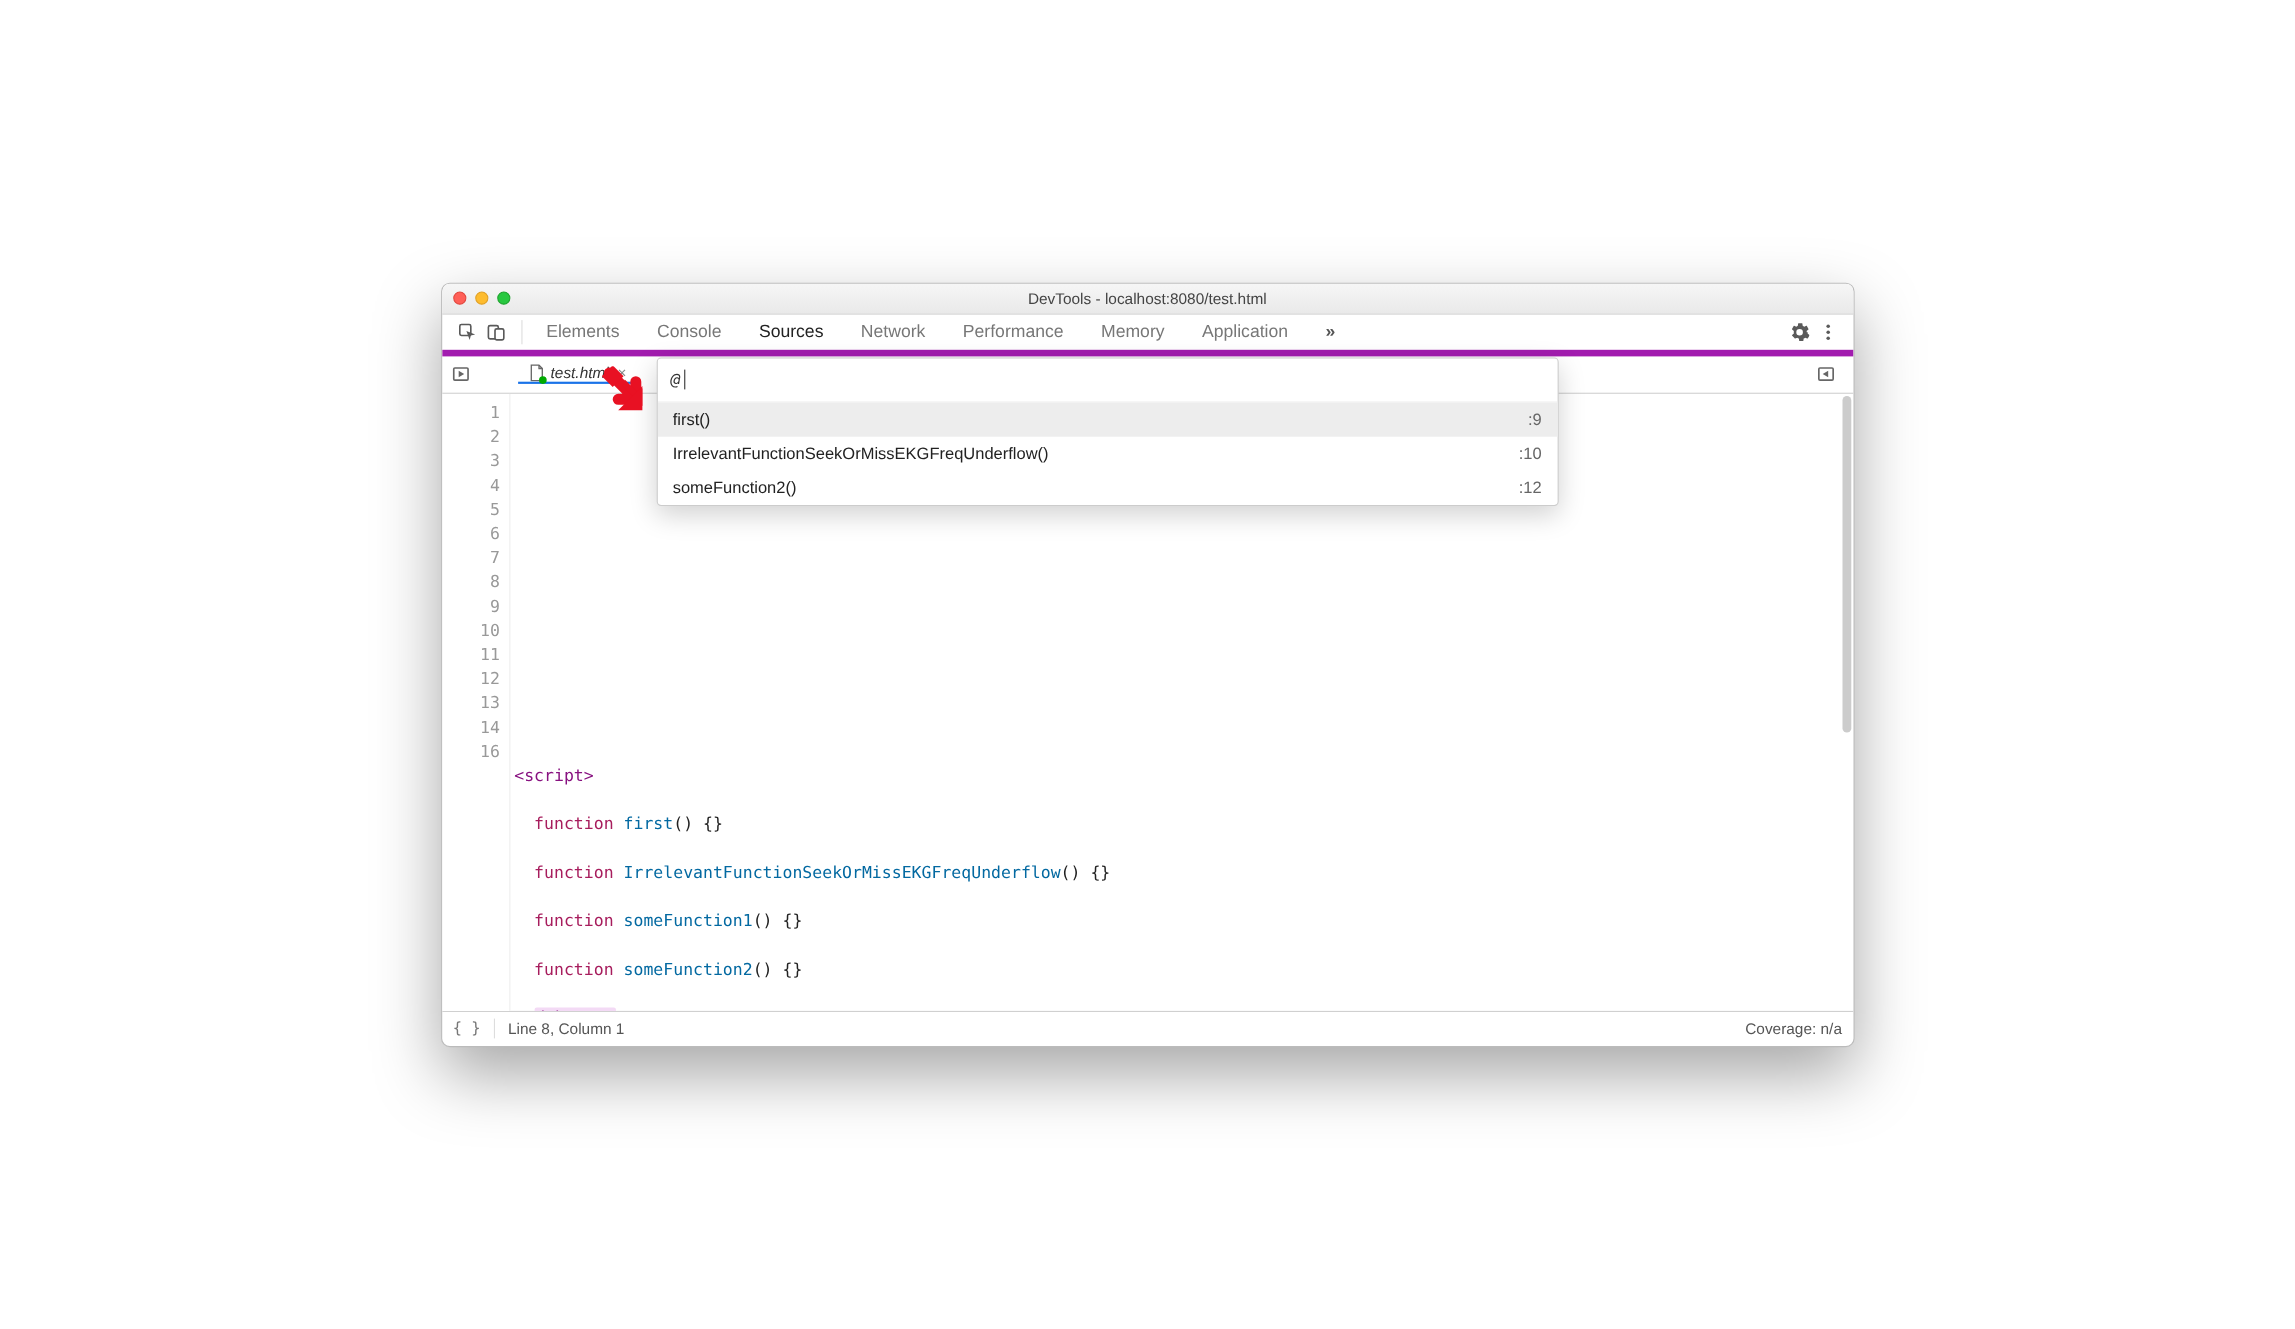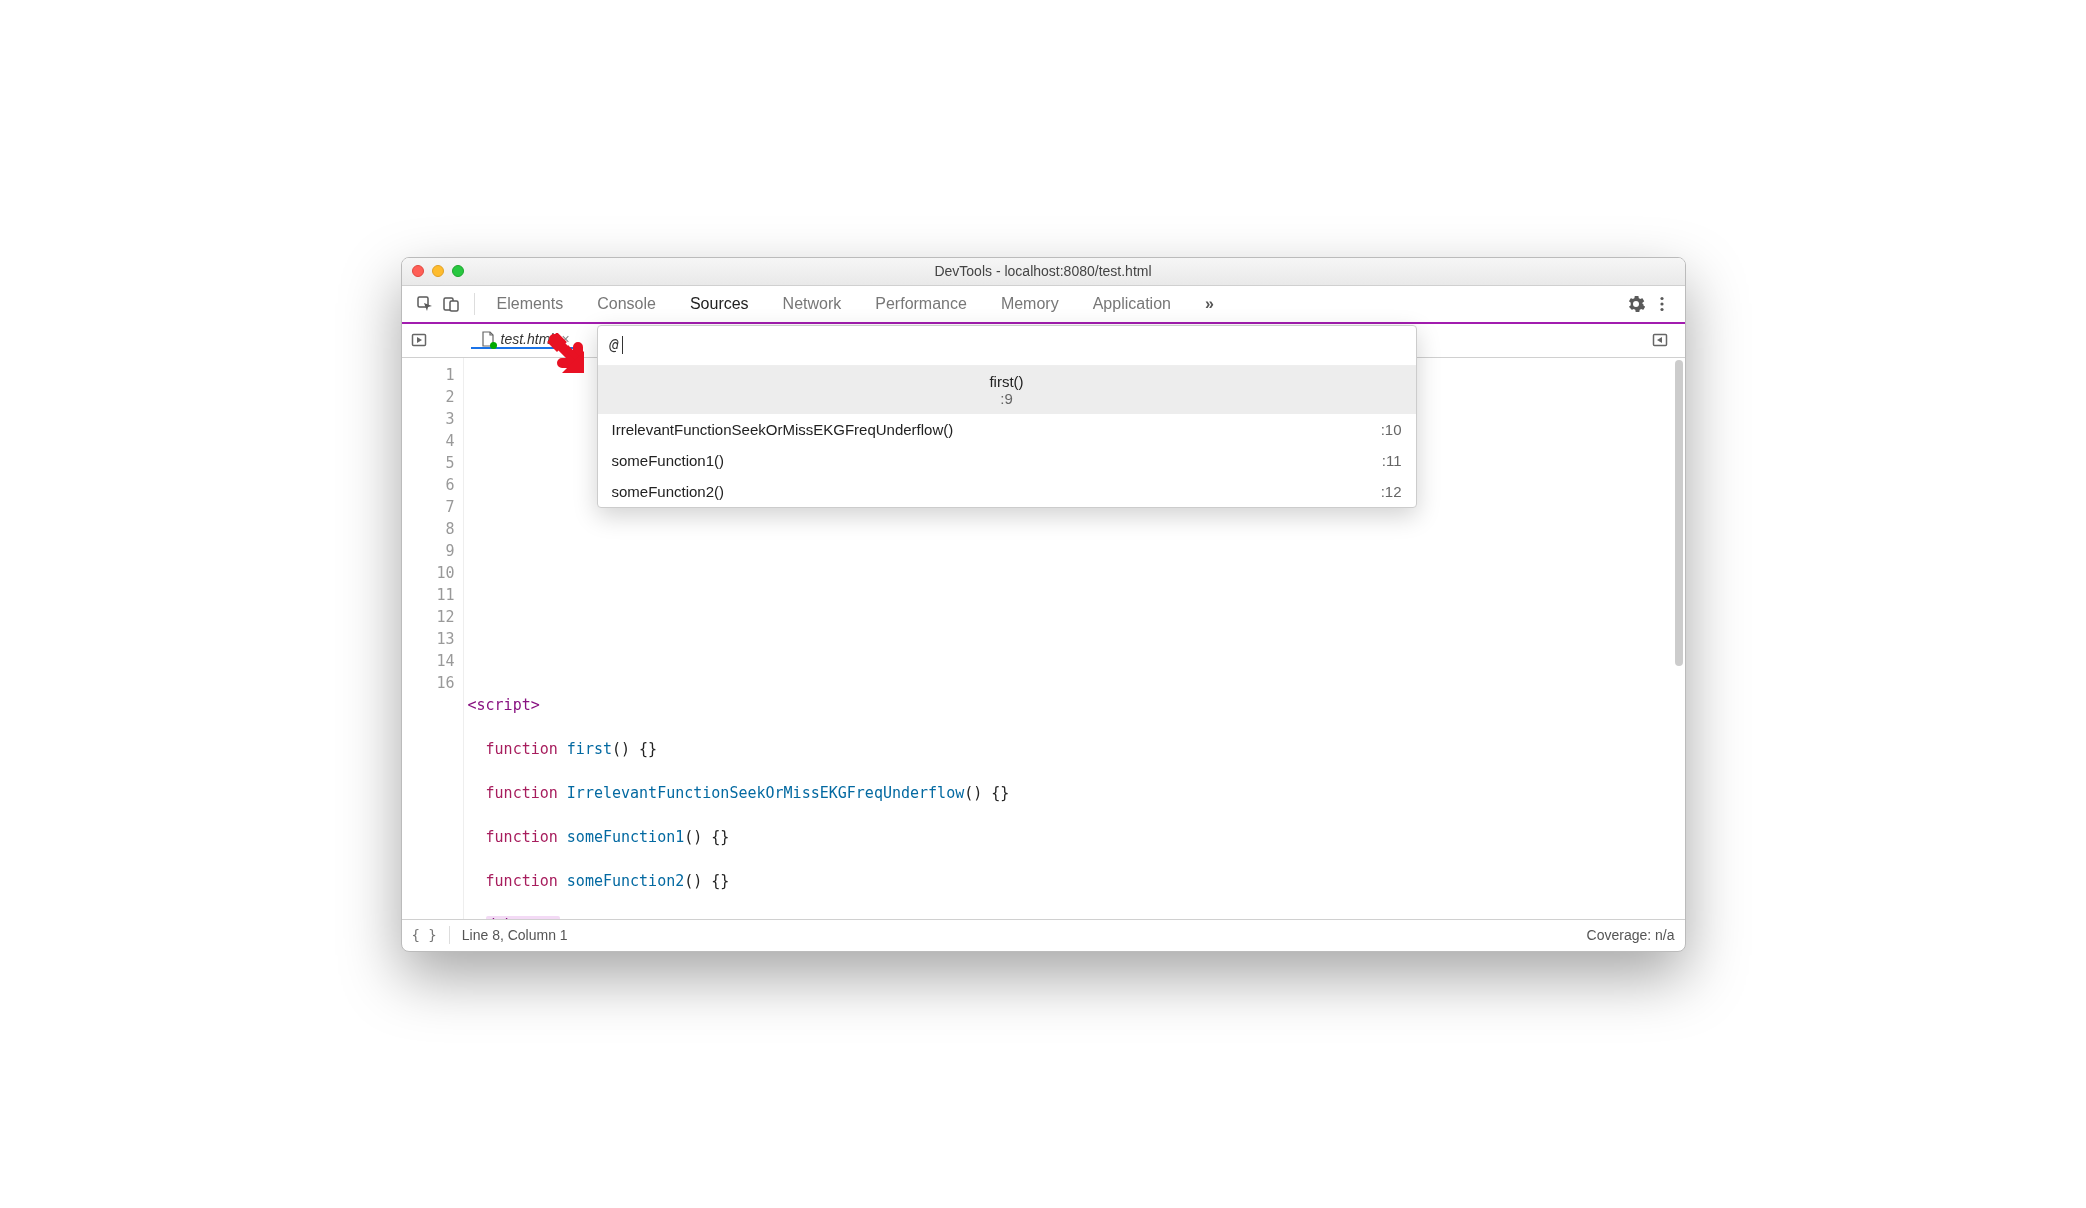--- a/index.html
+++ b/index.html
@@ -37,21 +37,21 @@
     .tl { width: 12px; height: 12px; border-radius: 50%; }
     .tl.red { background: #ff5f57; border: 0.5px solid #e1483f; }
     .tl.yellow { background: #febc2e; border: 0.5px solid #e1a126; }
     .tl.green { background: #28c840; border: 0.5px solid #1fa52f; }
     .titlebar-title {
       position: absolute; left: 0; right: 0; text-align: center;
       font-size: 14px; color: #444; pointer-events: none;
     }
     .main-toolbar {
       height: 38px;
-      border-bottom: 2px solid #a21caf;
+      border-bottom: 6px solid #a21caf;
       display: flex;
       align-items: center;
       padding: 0 10px;
       gap: 0;
     }
     .tb-icon {
       width: 26px; height: 26px; display: flex; align-items: center; justify-content: center;
       color: #5a5a5a; cursor: pointer;
     }
     .tb-sep { width: 1px; height: 22px; background: #ddd; margin: 0 10px; }
@@ -142,21 +142,21 @@
     .ac-input-row .caret {
       display: inline-block; width: 1px; height: 18px; background: #333; margin-left: 3px;
       vertical-align: middle;
     }
     .ac-item {
       display: flex; align-items: center; padding: 7px 14px;
       font-size: 15px; cursor: pointer;
     }
     .ac-item .ac-name { flex: 1; color: #222; }
     .ac-item .ac-line { color: #666; }
-    .ac-item.selected { background: #ededed; flex-direction: column; }
+    .ac-item.selected { background: #ededed; }
     .statusbar {
       height: 32px; border-top: 1px solid #d0d0d0;
       display: flex; align-items: center; padding: 0 10px;
       font-size: 14px; color: #555;
     }
     .statusbar .sep { width: 1px; height: 18px; background: #ddd; margin: 0 12px; }
     .statusbar .spacer { flex: 1; }
     svg { display: block; }
   </style>
 </head>
@@ -259,24 +259,20 @@
     </div>
     <div class="ac-item selected">
       <span class="ac-name">first()</span>
       <span class="ac-line">:9</span>
     </div>
     <div class="ac-item">
       <span class="ac-name">IrrelevantFunctionSeekOrMissEKGFreqUnderflow()</span>
       <span class="ac-line">:10</span>
     </div>
     <div class="ac-item">
-      <span class="ac-name">someFunction1()</span>
-      <span class="ac-line">:11</span>
-    </div>
-    <div class="ac-item">
       <span class="ac-name">someFunction2()</span>
       <span class="ac-line">:12</span>
     </div>
   </div>
 
   <div class="editor-area">
     <div class="gutter">
       <div>1</div>
         <div>2</div>
         <div>3</div>

